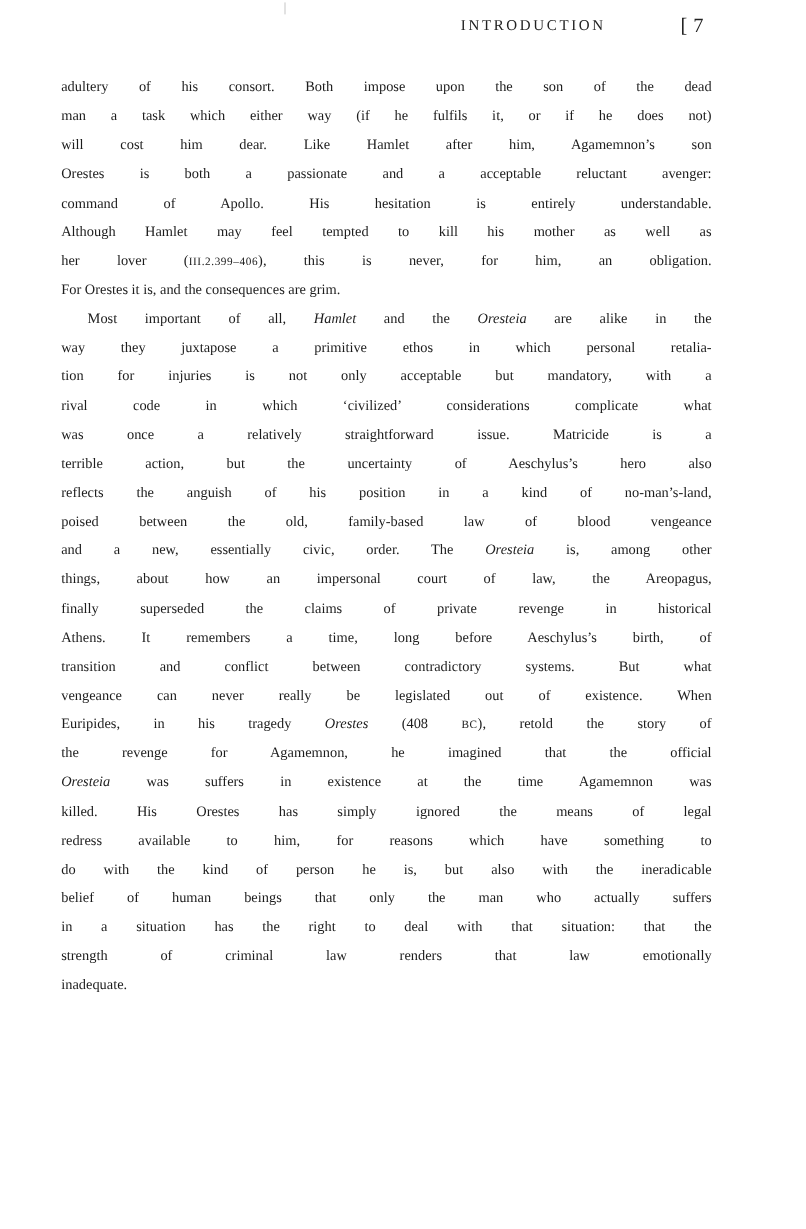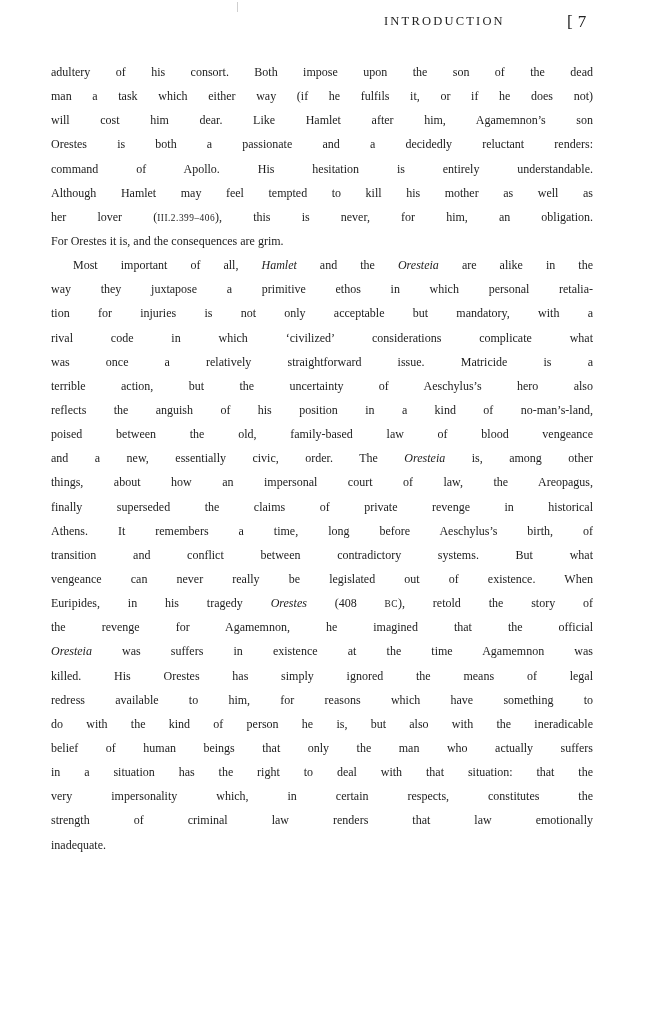--- a/index.html
+++ b/index.html
@@ -75,21 +75,21 @@
 </div>
 
 <div class="speck" style="left:237px;top:2px;height:10px;"></div>
 
 <div class="body-text">
 
   <div>
     <span class="line">adultery of his consort. Both impose upon the son of the dead</span>
     <span class="line">man a task which either way (if he fulfils it, or if he does not)</span>
     <span class="line">will cost him dear. Like Hamlet after him, Agamemnon’s son</span>
-    <span class="line">Orestes is both a passionate and a decidedly reluctant renders:</span>
+    <span class="line">Orestes is both a passionate and a acceptable reluctant avenger:</span>
     <span class="line">command of Apollo. His hesitation is entirely understandable.</span>
     <span class="line">Although Hamlet may feel tempted to kill his mother as well as</span>
     <span class="line"><span>her lover (</span><span class="sc">III.2.399–406</span><span>), this is never, for him, an obligation.</span></span>
     <span class="line last">For Orestes it is, and the consequences are grim.</span>
   </div>
 
   <div>
     <span class="line indent"><span>Most important of all, </span><i>Hamlet</i><span> and the </span><i>Oresteia</i><span> are alike in the</span></span>
     <span class="line">way they juxtapose a primitive ethos in which personal retalia-</span>
     <span class="line">tion for injuries is not only acceptable but mandatory, with a</span>
@@ -105,17 +105,16 @@
     <span class="line">transition and conflict between contradictory systems. But what</span>
     <span class="line">vengeance can never really be legislated out of existence. When</span>
     <span class="line"><span>Euripides, in his tragedy </span><i>Orestes</i><span> (408 </span><span class="sc">BC</span><span>), retold the story of</span></span>
     <span class="line">the revenge for Agamemnon, he imagined that the official</span>
     <span class="line"><i>Oresteia</i><span> was suffers in existence at the time Agamemnon was</span></span>
     <span class="line">killed. His Orestes has simply ignored the means of legal</span>
     <span class="line">redress available to him, for reasons which have something to</span>
     <span class="line">do with the kind of person he is, but also with the ineradicable</span>
     <span class="line">belief of human beings that only the man who actually suffers</span>
     <span class="line">in a situation has the right to deal with that situation: that the</span>
-    <span class="line">very impersonality which, in certain respects, constitutes the</span>
     <span class="line">strength of criminal law renders that law emotionally</span>
     <span class="line last">inadequate.</span>
   </div>
 </div>
 
 </body></html>

